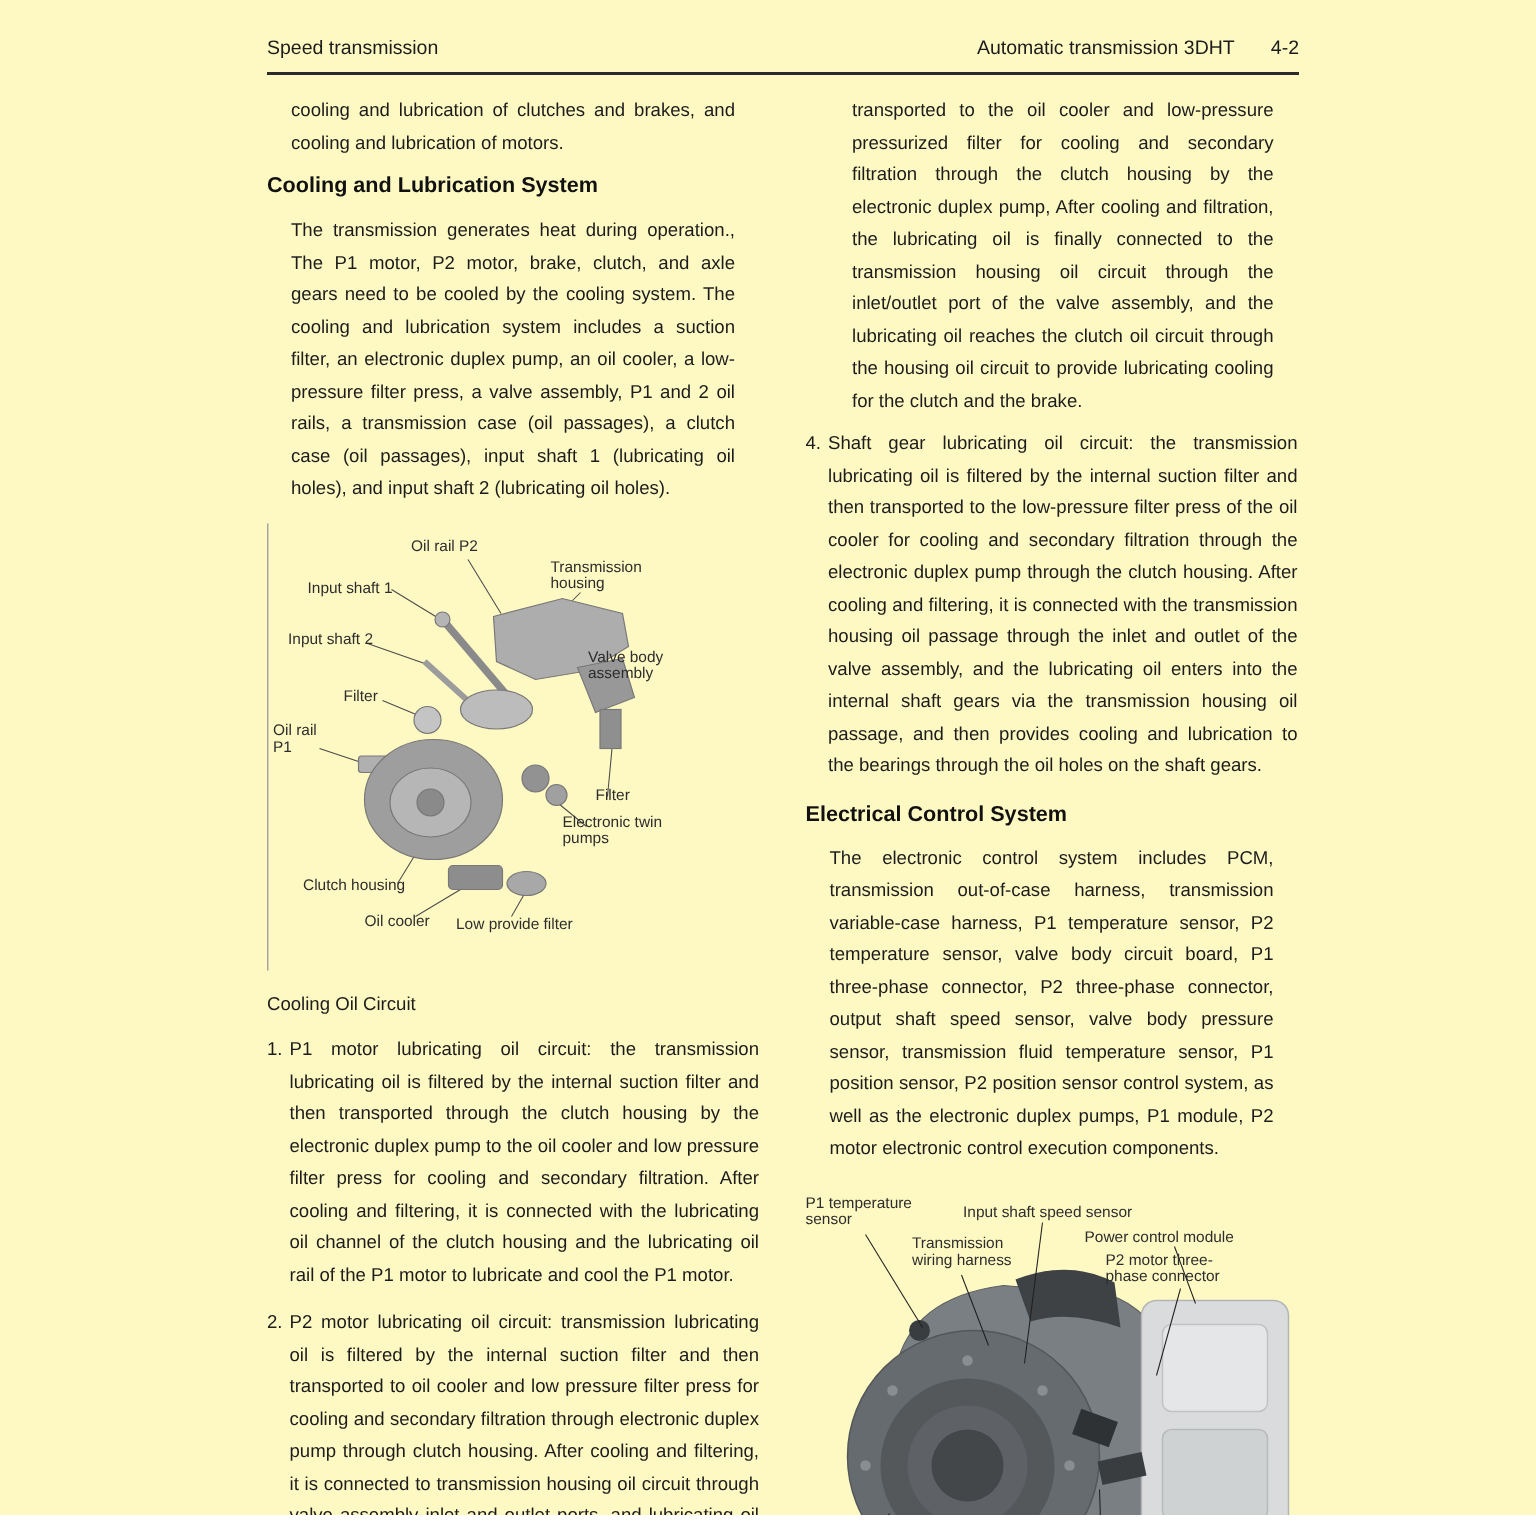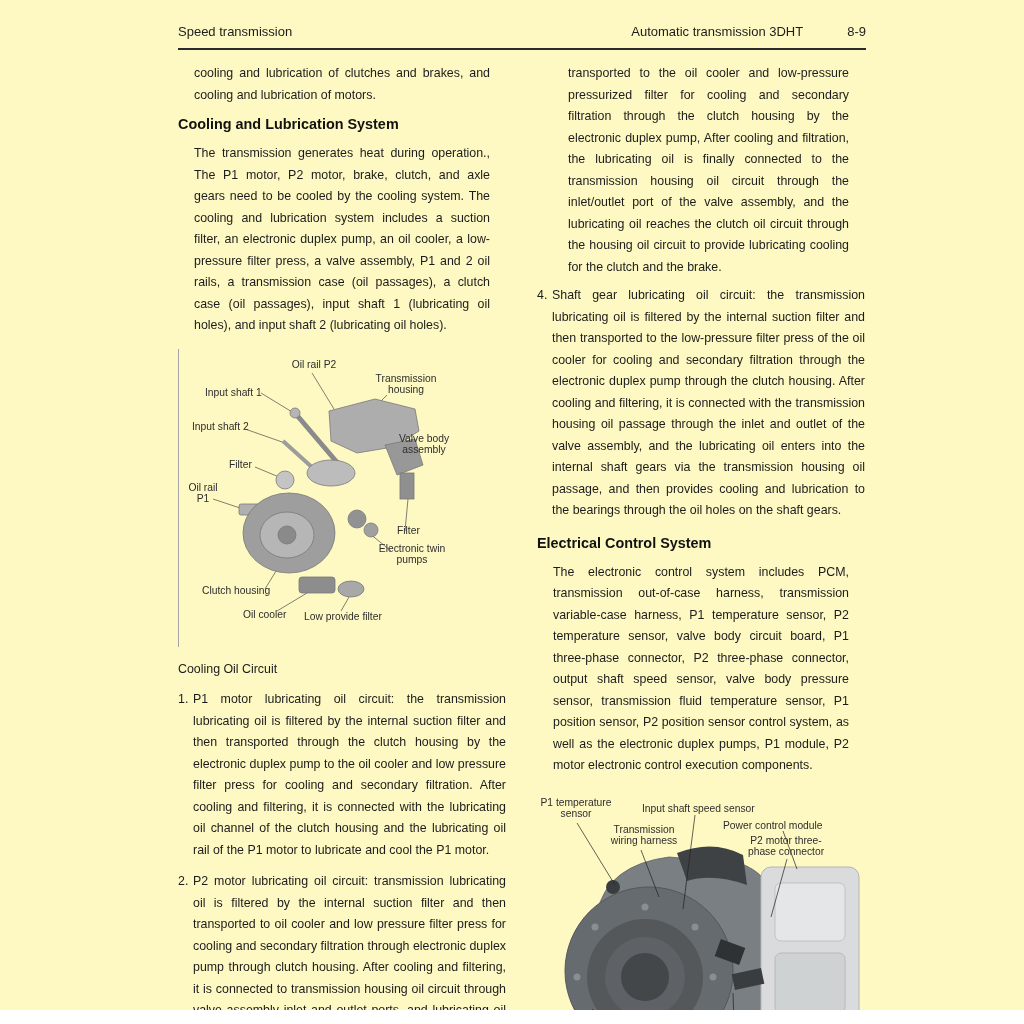--- a/index.html
+++ b/index.html
@@ -1,36 +1,36 @@
 <!DOCTYPE html>
 <html><head>
 <meta charset="utf-8">
 <style>
   *{margin:0;padding:0;box-sizing:border-box}
   html,body{width:1024px;height:1024px;background:#fff}
   body{font-family:"Liberation Sans","DejaVu Sans",sans-serif;color:#1c1c1c;-webkit-font-smoothing:antialiased}
   .page{position:relative;width:1024px;height:1010px;padding:18px 158px 0 178px;background:#fef9c3;overflow:hidden}
   .hdr{display:flex;justify-content:space-between;align-items:baseline;font-size:13px;padding:6px 0 9px}
-  .hdr-right{display:flex;gap:44px}
+  .hdr-right{display:flex;gap:24px}
   .rule{border-top:2px solid #2b2b2b;margin-bottom:13px}
   .cols{display:flex;gap:31px}
   .col{width:328px;font-size:12.4px;line-height:21.5px}
   .just{text-align:justify}
   p{margin:0 16px 7px}
   h2{font-size:14.4px;font-weight:700;margin:7px 0 8px;line-height:22px;color:#111}
   .sub{margin:12px 0 9px}
   .li{display:flex;margin:0 0 10px}
   .num{width:15px;flex:0 0 15px}
   .litext{flex:1;text-align:justify}
   .indent{padding-left:15px}
   .fig{position:relative;width:330px;margin:12px 0 8px}
   .fig1{height:298px;border-left:1px solid #a5a5a5}
   .fig2{height:292px;margin-top:16px;border-bottom:1px solid #6e6e6e}
   .fig svg{position:absolute;left:0;top:0}
-  .fl{position:absolute;font-size:10.3px;line-height:11.6px;color:#2d2d2d;white-space:pre-line;text-align:center}
+  .fl{position:absolute;font-size:10.3px;line-height:11.6px;color:#2d2d2d;white-space:pre-line;text-align:left}
   
   .f1-0{left:95px;top:10px;width:80px}
   .f1-1{left:26px;top:38px}
   .f1-2{left:188px;top:24px;width:78px}
   .f1-3{left:13px;top:72px}
   .f1-4{left:213px;top:84px;width:64px}
   .f1-5{left:50px;top:110px}
   .f1-6{left:3px;top:133px;width:42px}
   .f1-7{left:218px;top:176px}
   .f1-8{left:196px;top:194px;width:74px}
@@ -49,21 +49,21 @@
 </style>
 </head>
 <body>
 
 <div class="page">
 
   <header class="hdr">
     <span>Speed transmission</span>
     <span class="hdr-right">
       <span>Automatic transmission 3DHT</span>
-      <span>8-9</span>
+      <span>4-2</span>
     </span>
   </header>
   <div class="rule"></div>
 
   <div class="cols">
 
     <div class="col">
       <p class="just">cooling and lubrication of clutches and brakes, and cooling and lubrication of motors.</p>
 
       <h2>Cooling and Lubrication System</h2>

